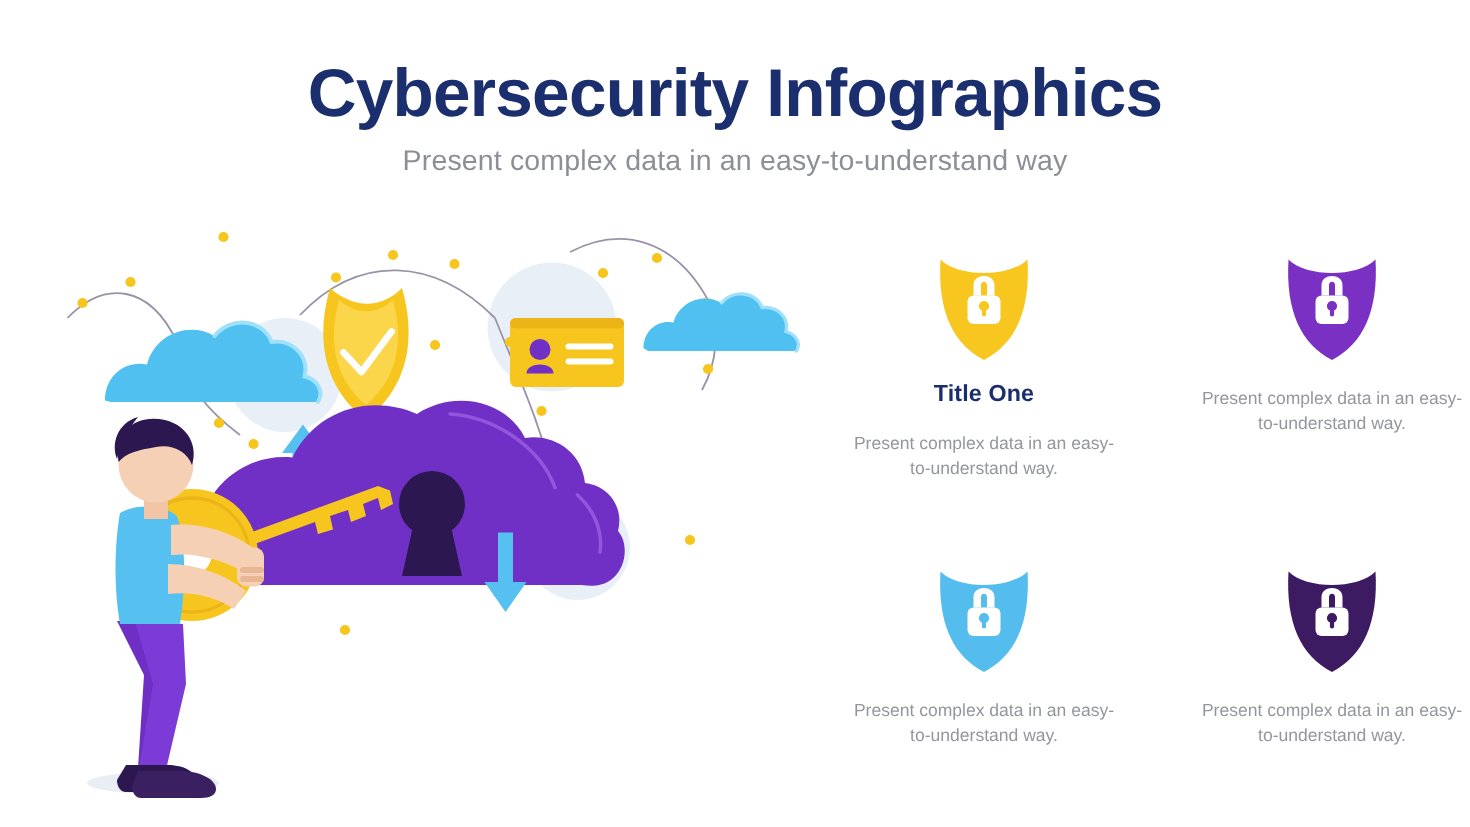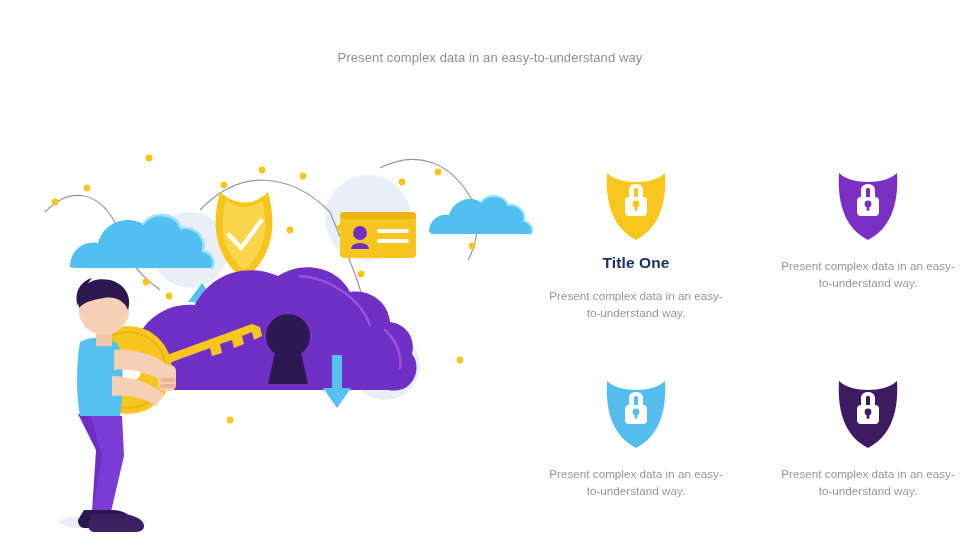--- a/index.html
+++ b/index.html
@@ -34,30 +34,30 @@
     font-size: 45px;
     font-weight: bold;
     color: #1b2f6e;
     letter-spacing: -0.5px;
     line-height: 1.05;
     margin: 0;
     font-family: "Liberation Sans", sans-serif;
   }
   .subtitle {
     margin: 12px 0 0 0;
-    font-size: 13px;
+    font-size: 19px;
     color: #8d8f96;
     font-weight: normal;
     letter-spacing: 0.1px;
   }
 
   
   .cards {
     position: absolute;
-    left: 536px;
+    left: 556px;
     top: 162px;
     width: 420px;
     display: grid;
     grid-template-columns: 1fr 1fr;
     grid-template-rows: auto auto;
     column-gap: 0px;
     row-gap: 26px;
     gap: 32px;
   }
   .card {
@@ -95,20 +95,21 @@
     height: 390px;
   }
   .illustration svg { display: block; }
 </style>
 </head>
 <body>
 
 <div id="slide">
 
   <div class="header">
+    <h1 class="title">Cybersecurity Infographics</h1>
     <p class="subtitle">Present complex data in an easy-to-understand way</p>
   </div>
 
   <div class="illustration">
     <svg width="500" height="390" viewBox="0 0 500 390" xmlns="http://www.w3.org/2000/svg">
 
       <circle cx="150" cy="100" r="38" fill="#e9eff6"></circle>
       <circle cx="328" cy="68" r="43" fill="#e9eff6"></circle>
       <circle cx="345" cy="215" r="35" fill="#e9eff6"></circle>
 

